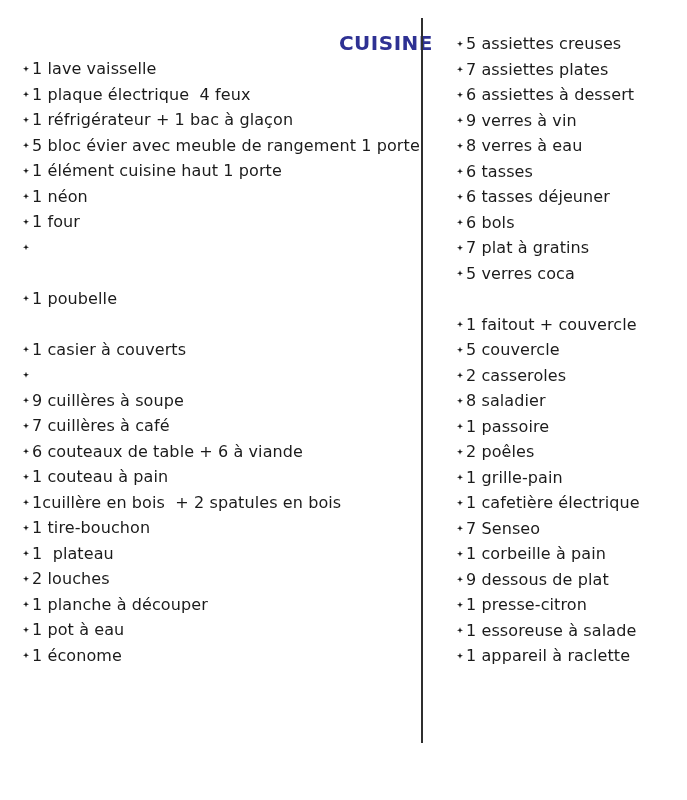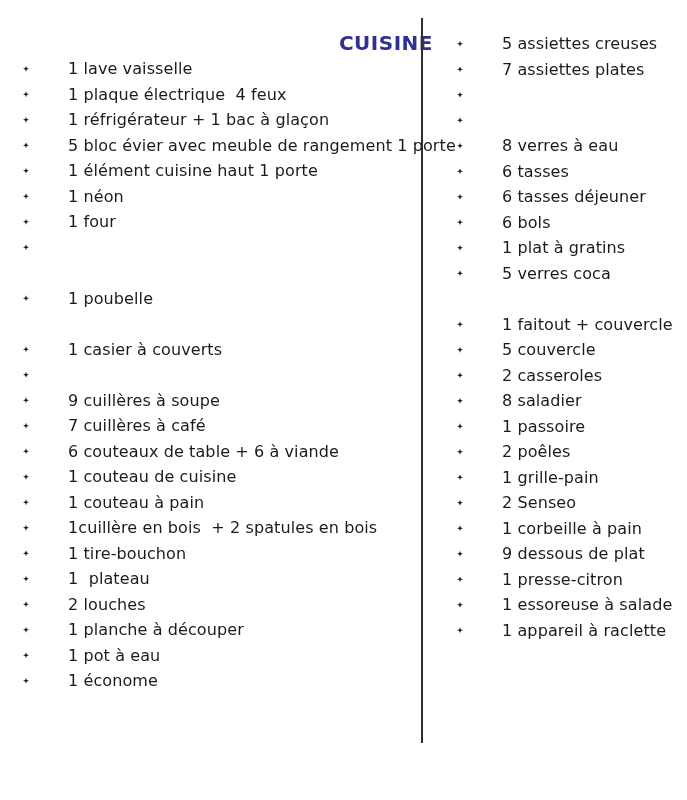--- a/index.html
+++ b/index.html
@@ -38,21 +38,20 @@
     font-size: 20px;
     font-weight: bold;
     line-height: 26px;
     letter-spacing: 0.5px;
     margin: 0;
   }
   .list-item {
     display: flex;
     align-items: center;
     height: 25.5px;
-    gap: 36px;
   }
   .list-item.blank {
     
   }
   .bullet {
     flex: none;
     width: 6px;
     height: 6px;
     margin-right: 3px;
     background: #141414;
@@ -146,24 +145,20 @@
   <div class="list-item">
     <span class="bullet"></span>
     <span class="item-text">7 cuillères à café</span>
   </div>
 
   <div class="list-item">
     <span class="bullet"></span>
     <span class="item-text">6 couteaux de table + 6 à viande</span>
   </div>
 
-  <div class="list-item">
-    <span class="bullet"></span>
-    <span class="item-text">1 couteau de cuisine</span>
-  </div>
 
   <div class="list-item">
     <span class="bullet"></span>
     <span class="item-text">1 couteau à pain</span>
   </div>
 
   <div class="list-item">
     <span class="bullet"></span>
     <span class="item-text">1cuillère en bois  + 2 spatules en bois</span>
   </div>
@@ -210,24 +205,26 @@
     <span class="item-text">5 assiettes creuses</span>
   </div>
 
   <div class="list-item">
     <span class="bullet"></span>
     <span class="item-text">7 assiettes plates</span>
   </div>
 
   <div class="list-item">
     <span class="bullet"></span>
-  </div>
-
-  <div class="list-item">
-    <span class="bullet"></span>
+    <span class="item-text">6 assiettes à dessert</span>
+  </div>
+
+  <div class="list-item">
+    <span class="bullet"></span>
+    <span class="item-text">9 verres à vin</span>
   </div>
 
   <div class="list-item">
     <span class="bullet"></span>
     <span class="item-text">8 verres à eau</span>
   </div>
 
   <div class="list-item">
     <span class="bullet"></span>
     <span class="item-text">6 tasses</span>
@@ -238,21 +235,21 @@
     <span class="item-text">6 tasses déjeuner</span>
   </div>
 
   <div class="list-item">
     <span class="bullet"></span>
     <span class="item-text">6 bols</span>
   </div>
 
   <div class="list-item">
     <span class="bullet"></span>
-    <span class="item-text">1 plat à gratins</span>
+    <span class="item-text">7 plat à gratins</span>
   </div>
 
   <div class="list-item">
     <span class="bullet"></span>
     <span class="item-text">5 verres coca</span>
   </div>
 
   <div class="list-item blank"></div>
 
   <div class="list-item">
@@ -283,24 +280,28 @@
   <div class="list-item">
     <span class="bullet"></span>
     <span class="item-text">2 poêles</span>
   </div>
 
   <div class="list-item">
     <span class="bullet"></span>
     <span class="item-text">1 grille-pain</span>
   </div>
 
-
-  <div class="list-item">
-    <span class="bullet"></span>
-    <span class="item-text">2 Senseo</span>
+  <div class="list-item">
+    <span class="bullet"></span>
+    <span class="item-text">1 cafetière électrique</span>
+  </div>
+
+  <div class="list-item">
+    <span class="bullet"></span>
+    <span class="item-text">7 Senseo</span>
   </div>
 
   <div class="list-item">
     <span class="bullet"></span>
     <span class="item-text">1 corbeille à pain</span>
   </div>
 
   <div class="list-item">
     <span class="bullet"></span>
     <span class="item-text">9 dessous de plat</span>

